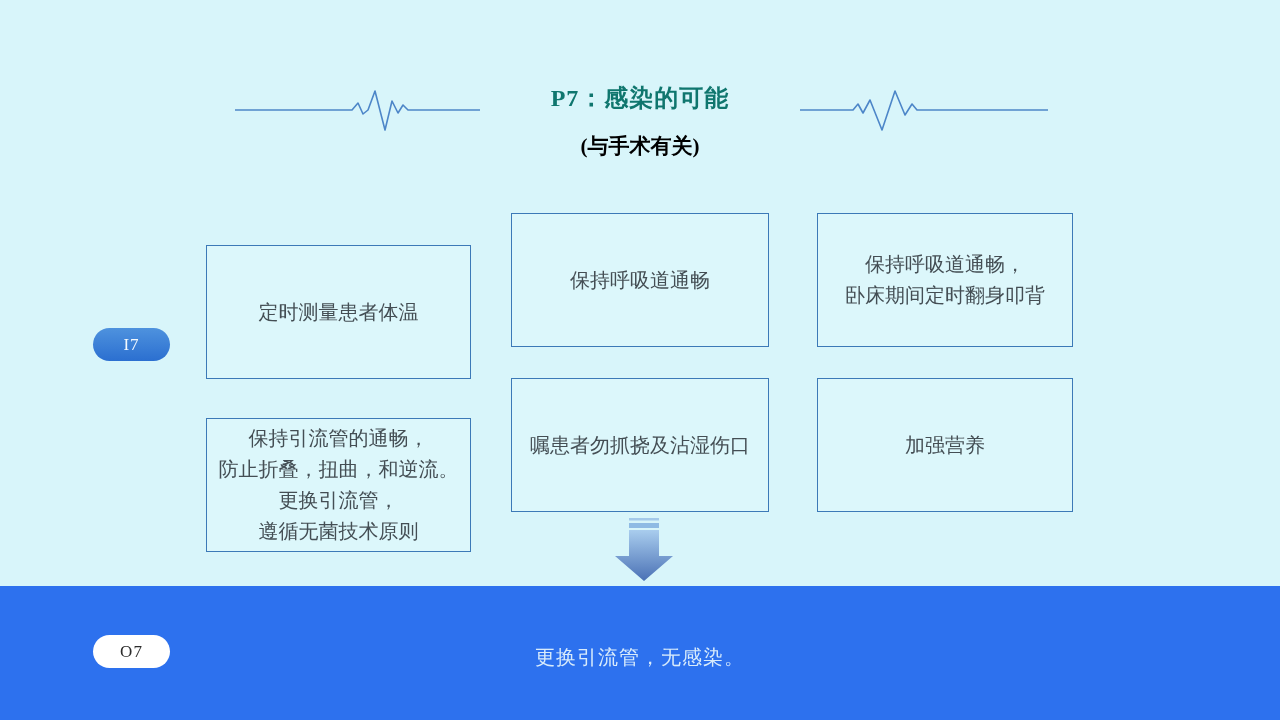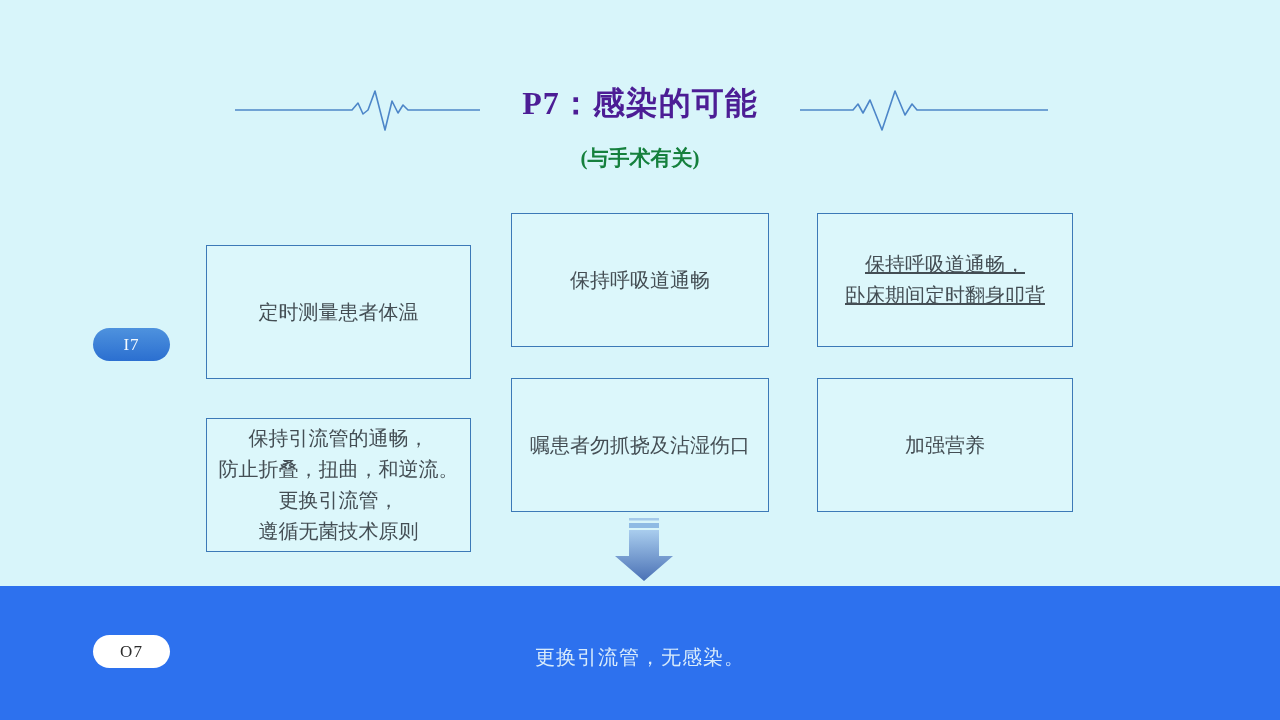--- a/index.html
+++ b/index.html
@@ -11,27 +11,27 @@
     position:relative;
     width:1280px;height:720px;
     background:#d8f5fa;
     overflow:hidden;
     margin:0 auto;
   }
   
   .title{
     position:absolute;top:82px;left:0;width:100%;
     text-align:center;
-    font-size:32px;font-weight:bold;color:#4c1d95;
+    font-size:24px;font-weight:bold;color:#0f766e;
     letter-spacing:1px;
   }
   .subtitle{
-    position:absolute;top:144px;left:0;width:100%;
+    position:absolute;top:132px;left:0;width:100%;
     text-align:center;
-    font-size:21px;font-weight:bold;color:#15803d;
+    font-size:21px;font-weight:bold;color:#000000;
   }
   .ecg{position:absolute;top:88px;height:45px;}
   .ecg-left{left:235px;width:245px;}
   .ecg-right{left:800px;width:248px;}
   
   .badge{
     position:absolute;width:77px;height:33px;border-radius:17px;
     display:flex;align-items:center;justify-content:center;
     font-size:17px;letter-spacing:1px;
   }
@@ -53,21 +53,21 @@
     border:1.5px solid #3c79b7;
     display:flex;align-items:center;justify-content:center;
     text-align:center;
     font-size:20px;color:#444e54;
     line-height:1.55;
     white-space:pre-line;
     padding:4px 10px;
   }
   .b1{left:206px;top:213px;width:265px;height:134px;margin-top:32px;}
   .b2{left:511px;top:213px;width:258px;height:134px;}
-  .b3{left:817px;top:213px;width:256px;height:134px;text-decoration:underline;}
+  .b3{left:817px;top:213px;width:256px;height:134px;}
   .b4{left:206px;top:378px;width:265px;height:134px;margin-top:40px;}
   .b5{left:511px;top:378px;width:258px;height:134px;font-family:Liberation Serif, serif;}
   .b6{left:817px;top:378px;width:256px;height:134px;text-align:right;}
   
   .arrow{position:absolute;left:613px;top:516px;width:62px;height:66px;}
   
   .bottom-bar{
     position:absolute;left:0;top:586px;width:1280px;height:134px;
     background:#2d71ee;
   }

